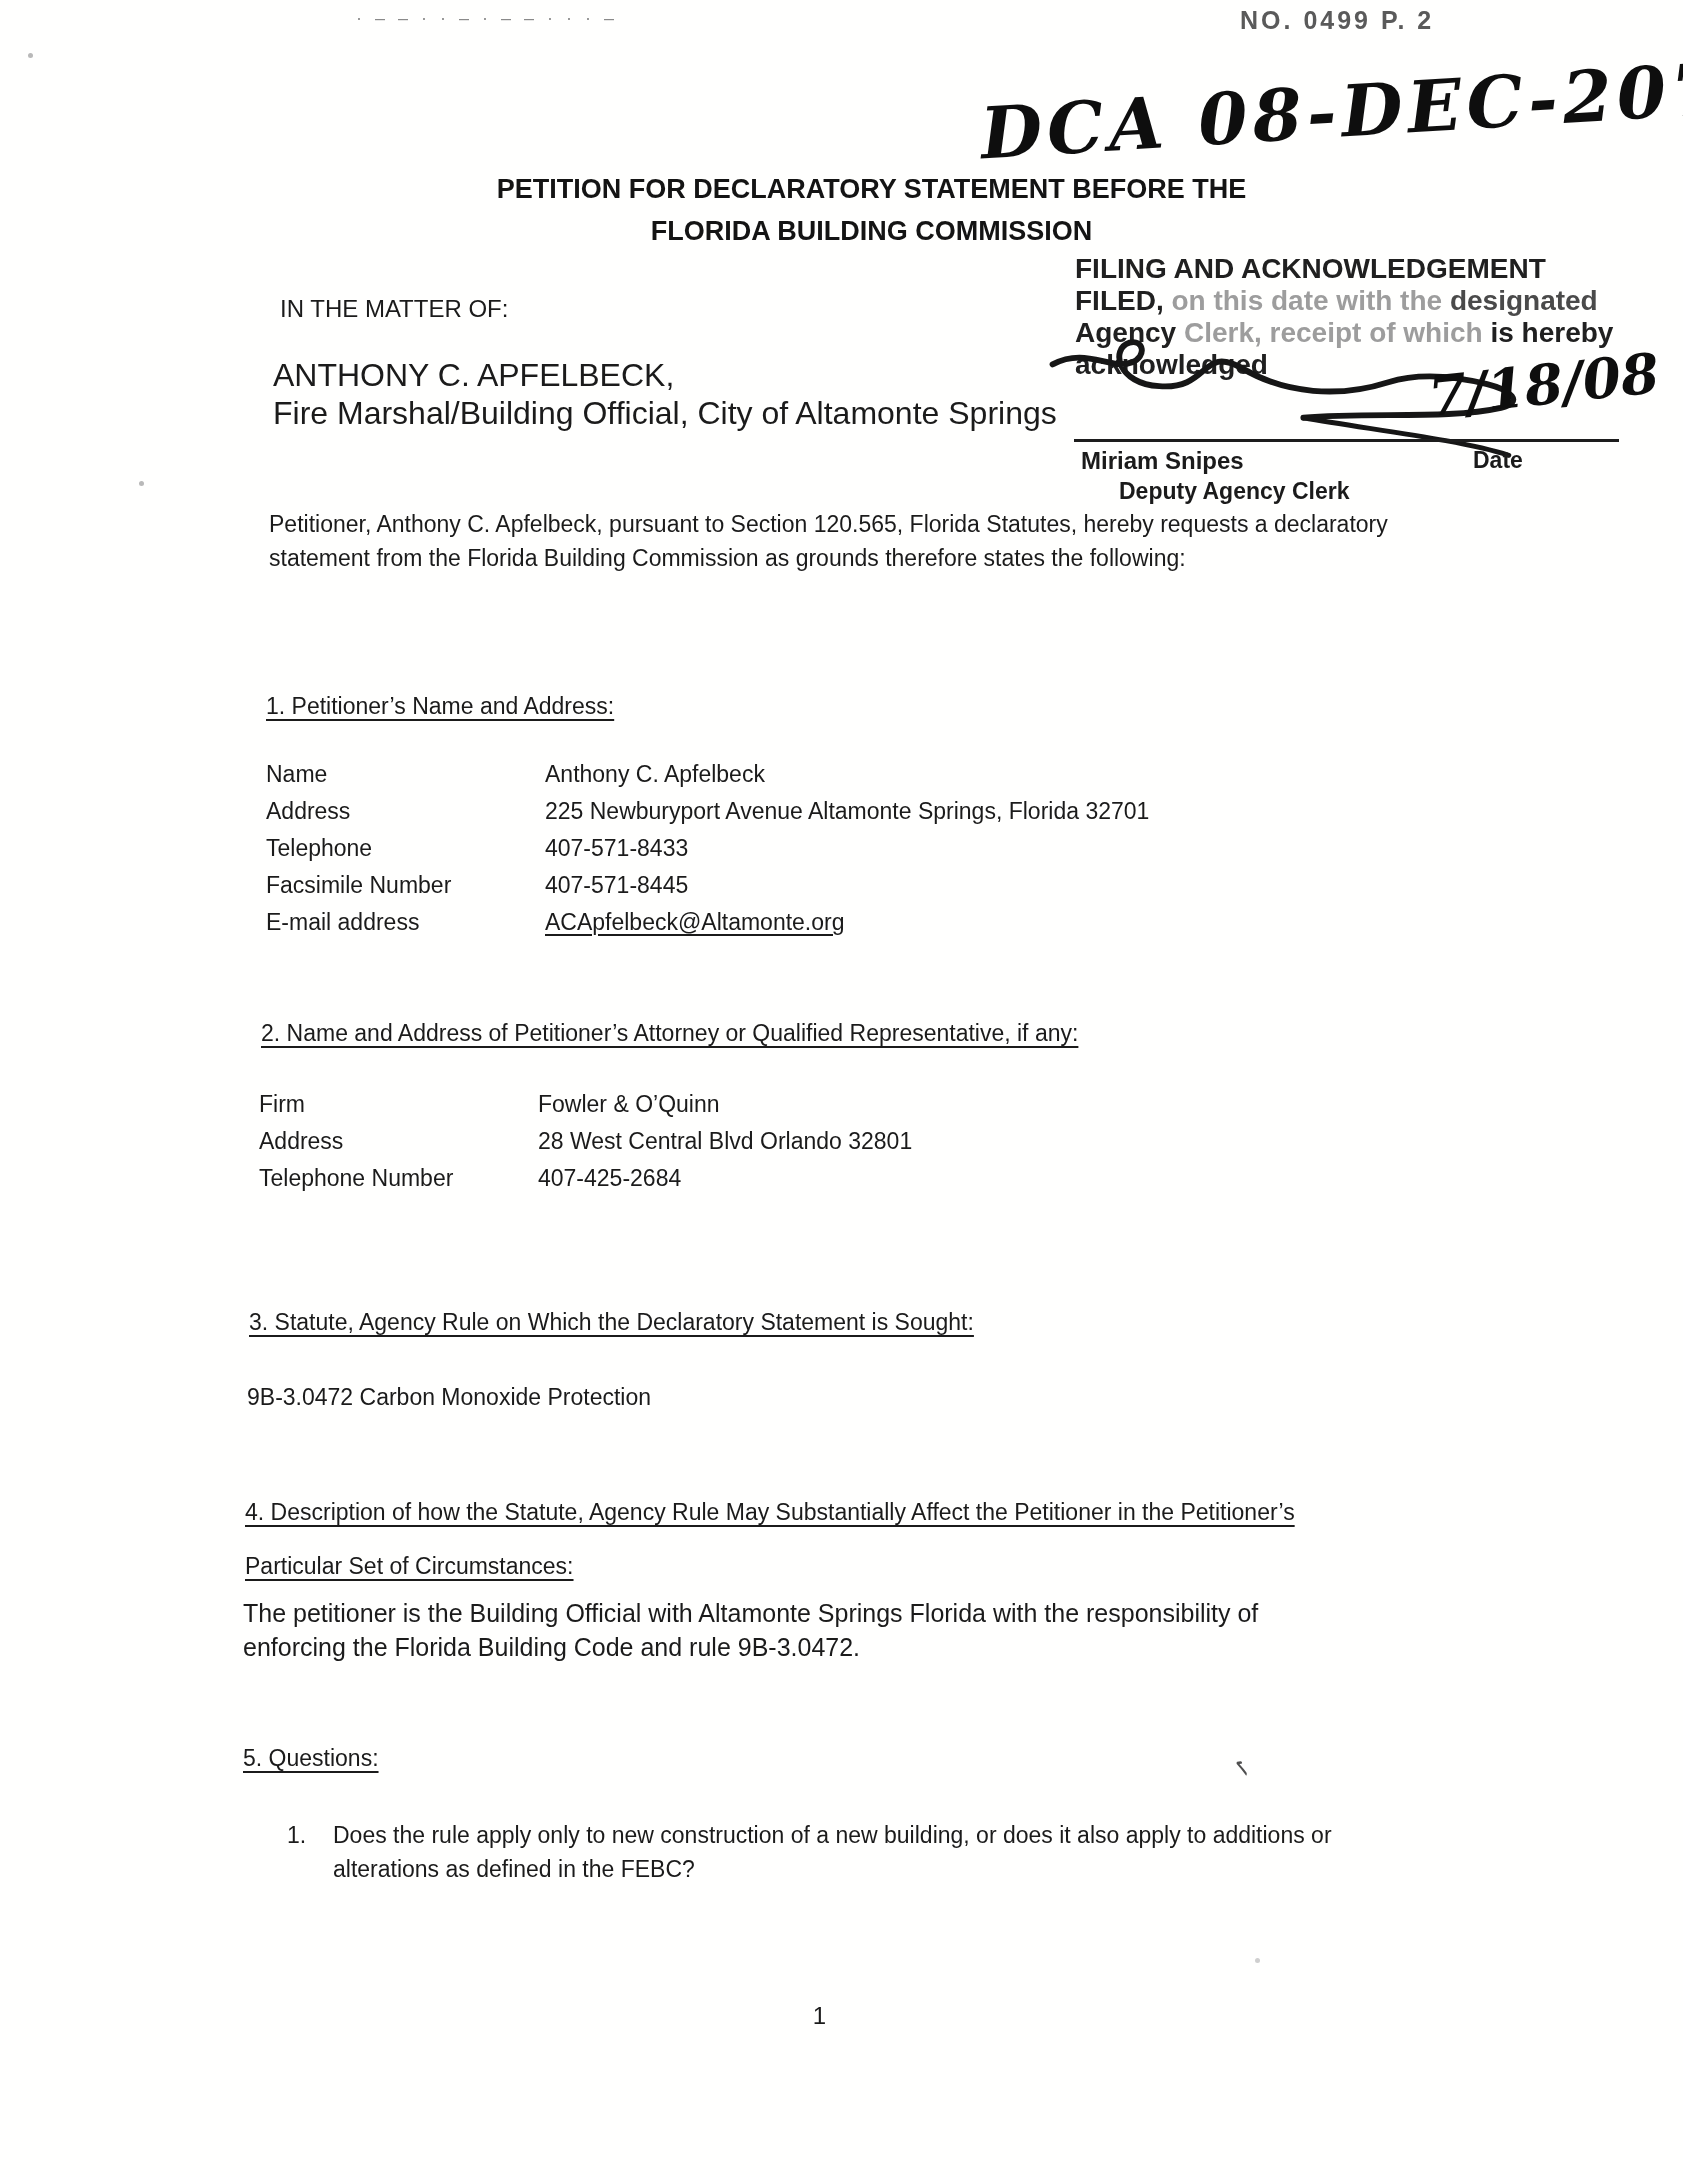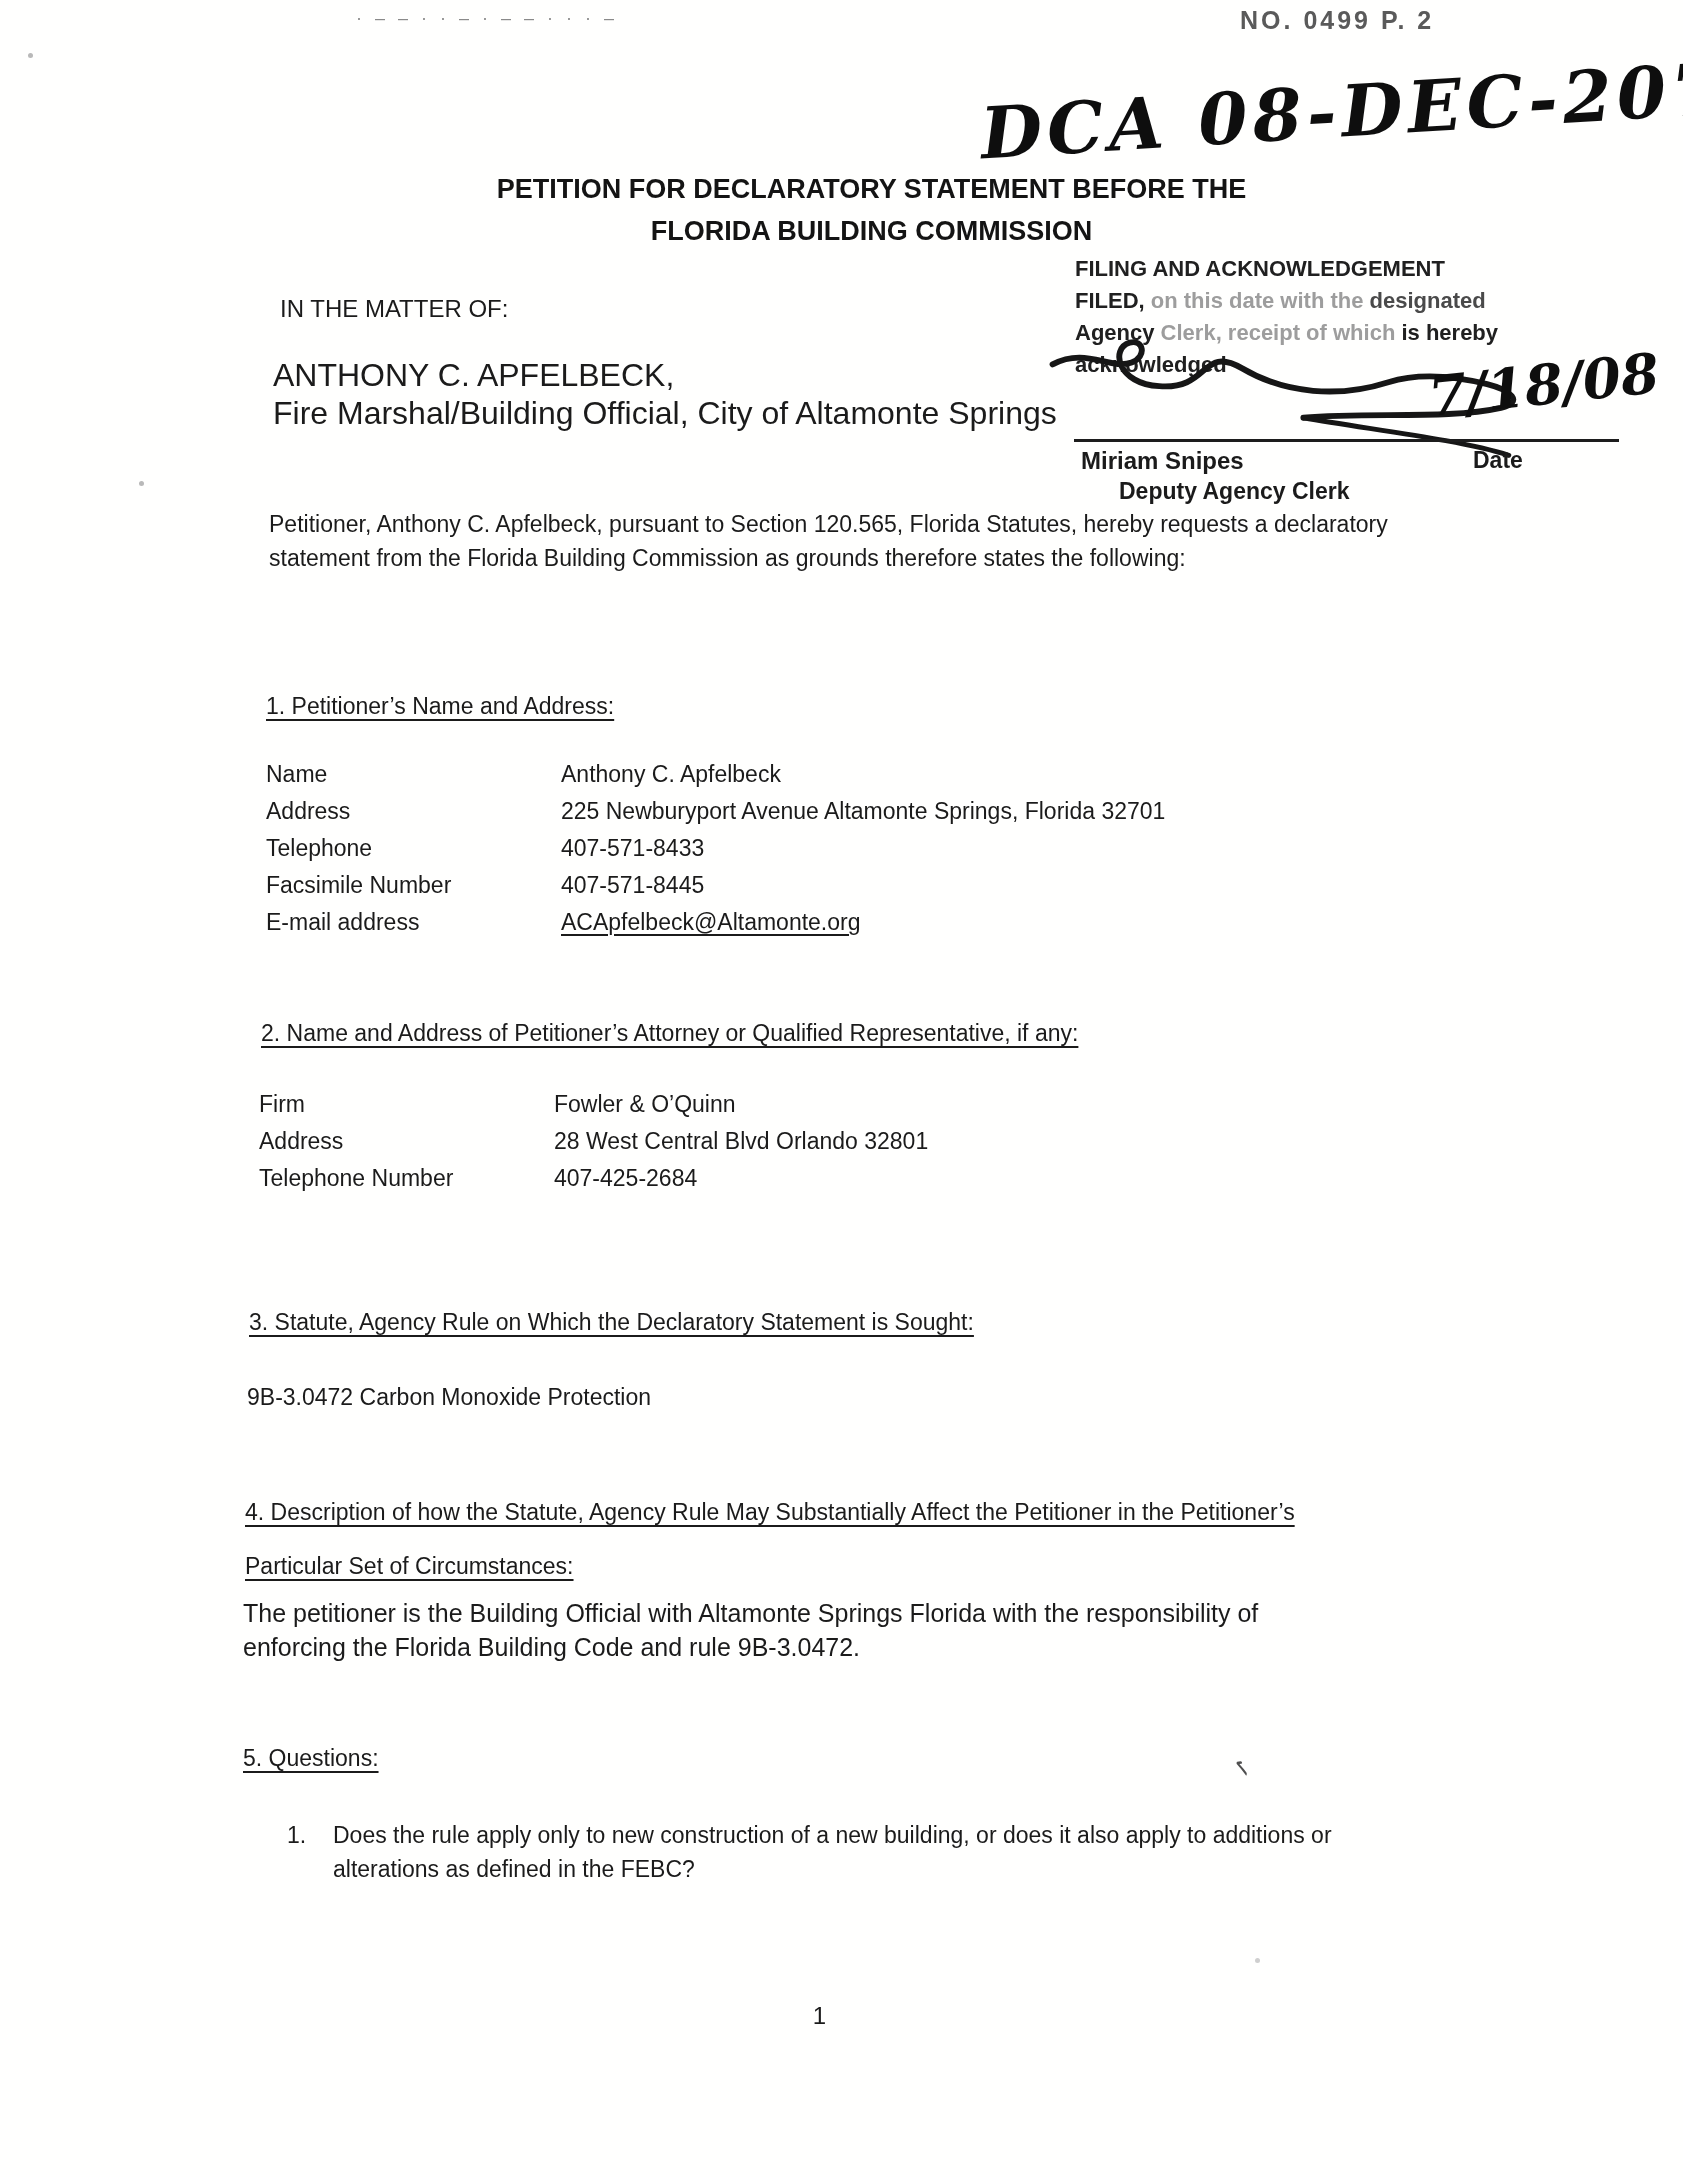--- a/index.html
+++ b/index.html
@@ -22,42 +22,42 @@
     font-style:italic;font-weight:bold;
     font-size:71px;letter-spacing:5px;color:#0e0e0e;
     transform:rotate(-3.5deg);white-space:nowrap;
   }
   
   .title{left:426px;top:168px;width:891px;text-align:center;font-size:27px;font-weight:bold;line-height:42px;color:#141414;}
   
   .matter-label{left:280px;top:295px;font-size:24px;}
   .party{left:273px;top:356px;font-size:32px;line-height:38px;}
   
-  .filing{left:1075px;top:253px;font-size:22px;font-weight:bold;line-height:32px;color:#202020;white-space:nowrap;}
+  .filing{left:1075px;top:253px;font-size:28px;font-weight:bold;line-height:32px;color:#202020;white-space:nowrap;}
   .faded{color:#9d9d9d;font-weight:600;}
   .semi{color:#4a4a4a;}
   .sig-svg{left:1044px;top:319px;}
   .sig-line{left:1074px;top:439px;width:545px;border-top:3px solid #1d1d1d;height:0;}
   .hand-date{
     left:1428px;top:352px;
     font-family:"DejaVu Serif",serif;font-style:italic;font-weight:bold;
     font-size:55px;color:#0e0e0e;transform:rotate(-6deg);white-space:nowrap;
   }
   .clerk-name{left:1081px;top:447px;font-size:24px;font-weight:bold;}
   .date-label{left:1473px;top:447px;font-size:23px;font-weight:bold;}
   .clerk-title{left:1119px;top:478px;font-size:23px;font-weight:bold;}
   
   .intro{left:269px;top:507px;width:1178px;font-size:23px;line-height:34px;}
   .heading{font-size:23px;text-decoration:underline;text-underline-offset:5px;white-space:nowrap;}
   .heading-wrap{font-size:23px;text-decoration:underline;text-underline-offset:5px;line-height:54px;}
   .sec1-h{left:266px;top:693px;}
   .table1{left:266px;top:756px;font-size:23px;}
   .sec2-h{left:261px;top:1020px;}
   .table2{left:259px;top:1086px;font-size:23px;}
-  .info-row{display:flex;height:37px;align-items:flex-start;line-height:37px;gap:16px;}
+  .info-row{display:flex;height:37px;align-items:flex-start;line-height:37px;}
   .info-label{width:279px;flex:none;}
   .info-value{white-space:nowrap;}
   .u-link{text-decoration:underline;text-underline-offset:4px;}
   .sec3-h{left:249px;top:1309px;}
   .sec3-body{left:247px;top:1384px;font-size:23px;}
   .sec4-h{left:245px;top:1485px;width:1094px;}
   .sec4-body{left:243px;top:1596px;width:1109px;font-size:25px;line-height:34px;}
   .sec5-h{left:243px;top:1745px;}
   .q1{left:287px;top:1818px;width:1084px;display:flex;font-size:23px;line-height:34px;}
   .q-num{width:46px;flex:none;}

